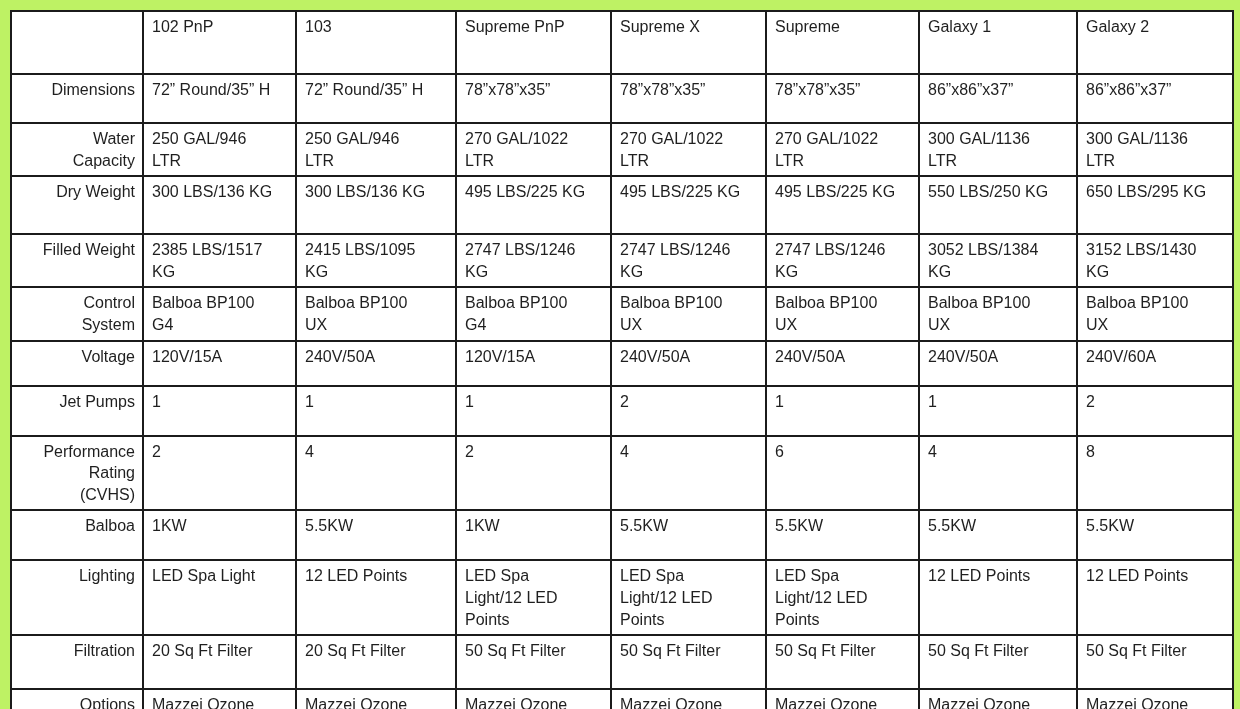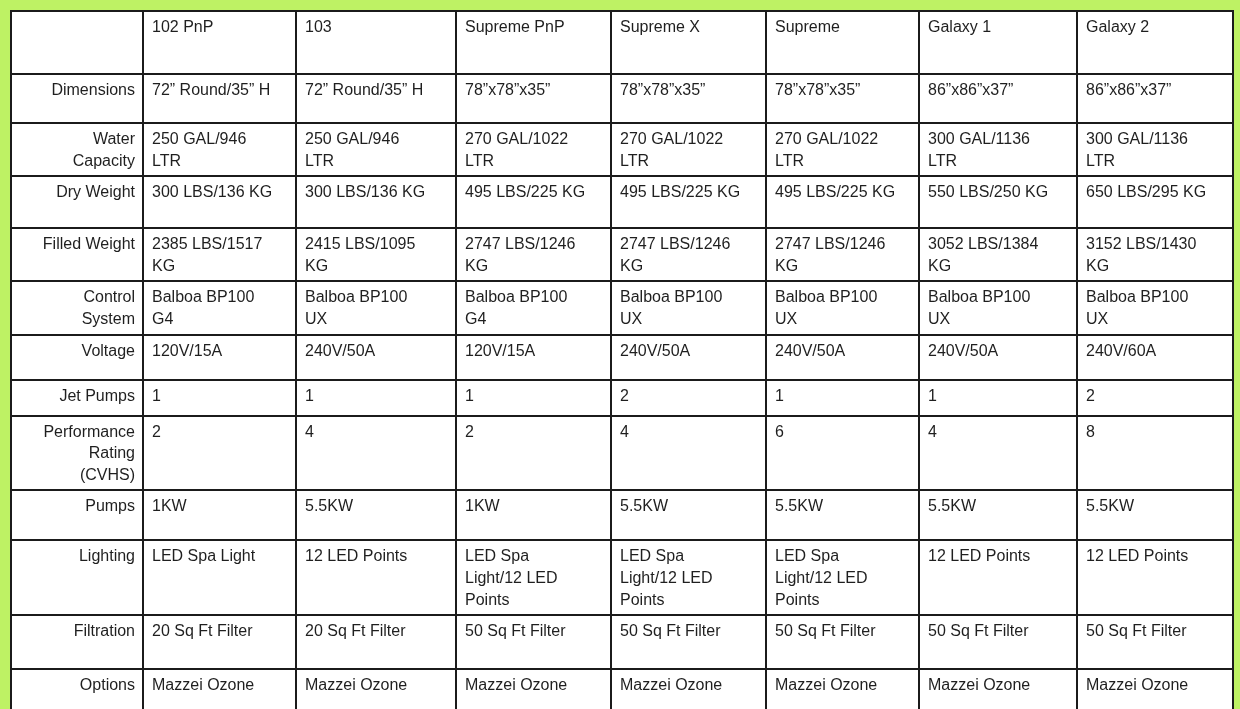--- a/index.html
+++ b/index.html
@@ -39,25 +39,25 @@
     overflow: hidden;
   }
   
   table.spec-table td.row-label {
     text-align: right;
   }
   
   tr.hdr        { height: 63px; }
   tr.r-dim      { height: 49px; }
   tr.r-water    { height: 48px; }
-  tr.r-dry      { height: 52px; }
+  tr.r-dry      { height: 58px; }
   tr.r-filled   { height: 46px; }
   tr.r-control  { height: 50px; padding-left: 32px; }
   tr.r-voltage  { height: 45px; }
-  tr.r-jets     { height: 36px; }
+  tr.r-jets     { height: 50px; }
   tr.r-perf     { height: 70px; }
   tr.r-heater   { height: 50px; }
   tr.r-lighting { height: 72px; }
   tr.r-filter   { height: 54px; padding-left: 40px; }
   tr.r-options  { height: 46px; }
 </style>
 </head>
 <body>
 
 <div id="page">
@@ -186,21 +186,21 @@
 (CVHS)</td>
           <td>2</td>
           <td>4</td>
           <td>2</td>
           <td>4</td>
           <td>6</td>
           <td>4</td>
           <td>8</td>
         </tr>
         <tr class="r-heater">
-          <td class="row-label">Pumps</td>
+          <td class="row-label">Balboa</td>
           <td>1KW</td>
           <td>5.5KW</td>
           <td>1KW</td>
           <td>5.5KW</td>
           <td>5.5KW</td>
           <td>5.5KW</td>
           <td>5.5KW</td>
         </tr>
         <tr class="r-lighting">
           <td class="row-label">Lighting</td>

